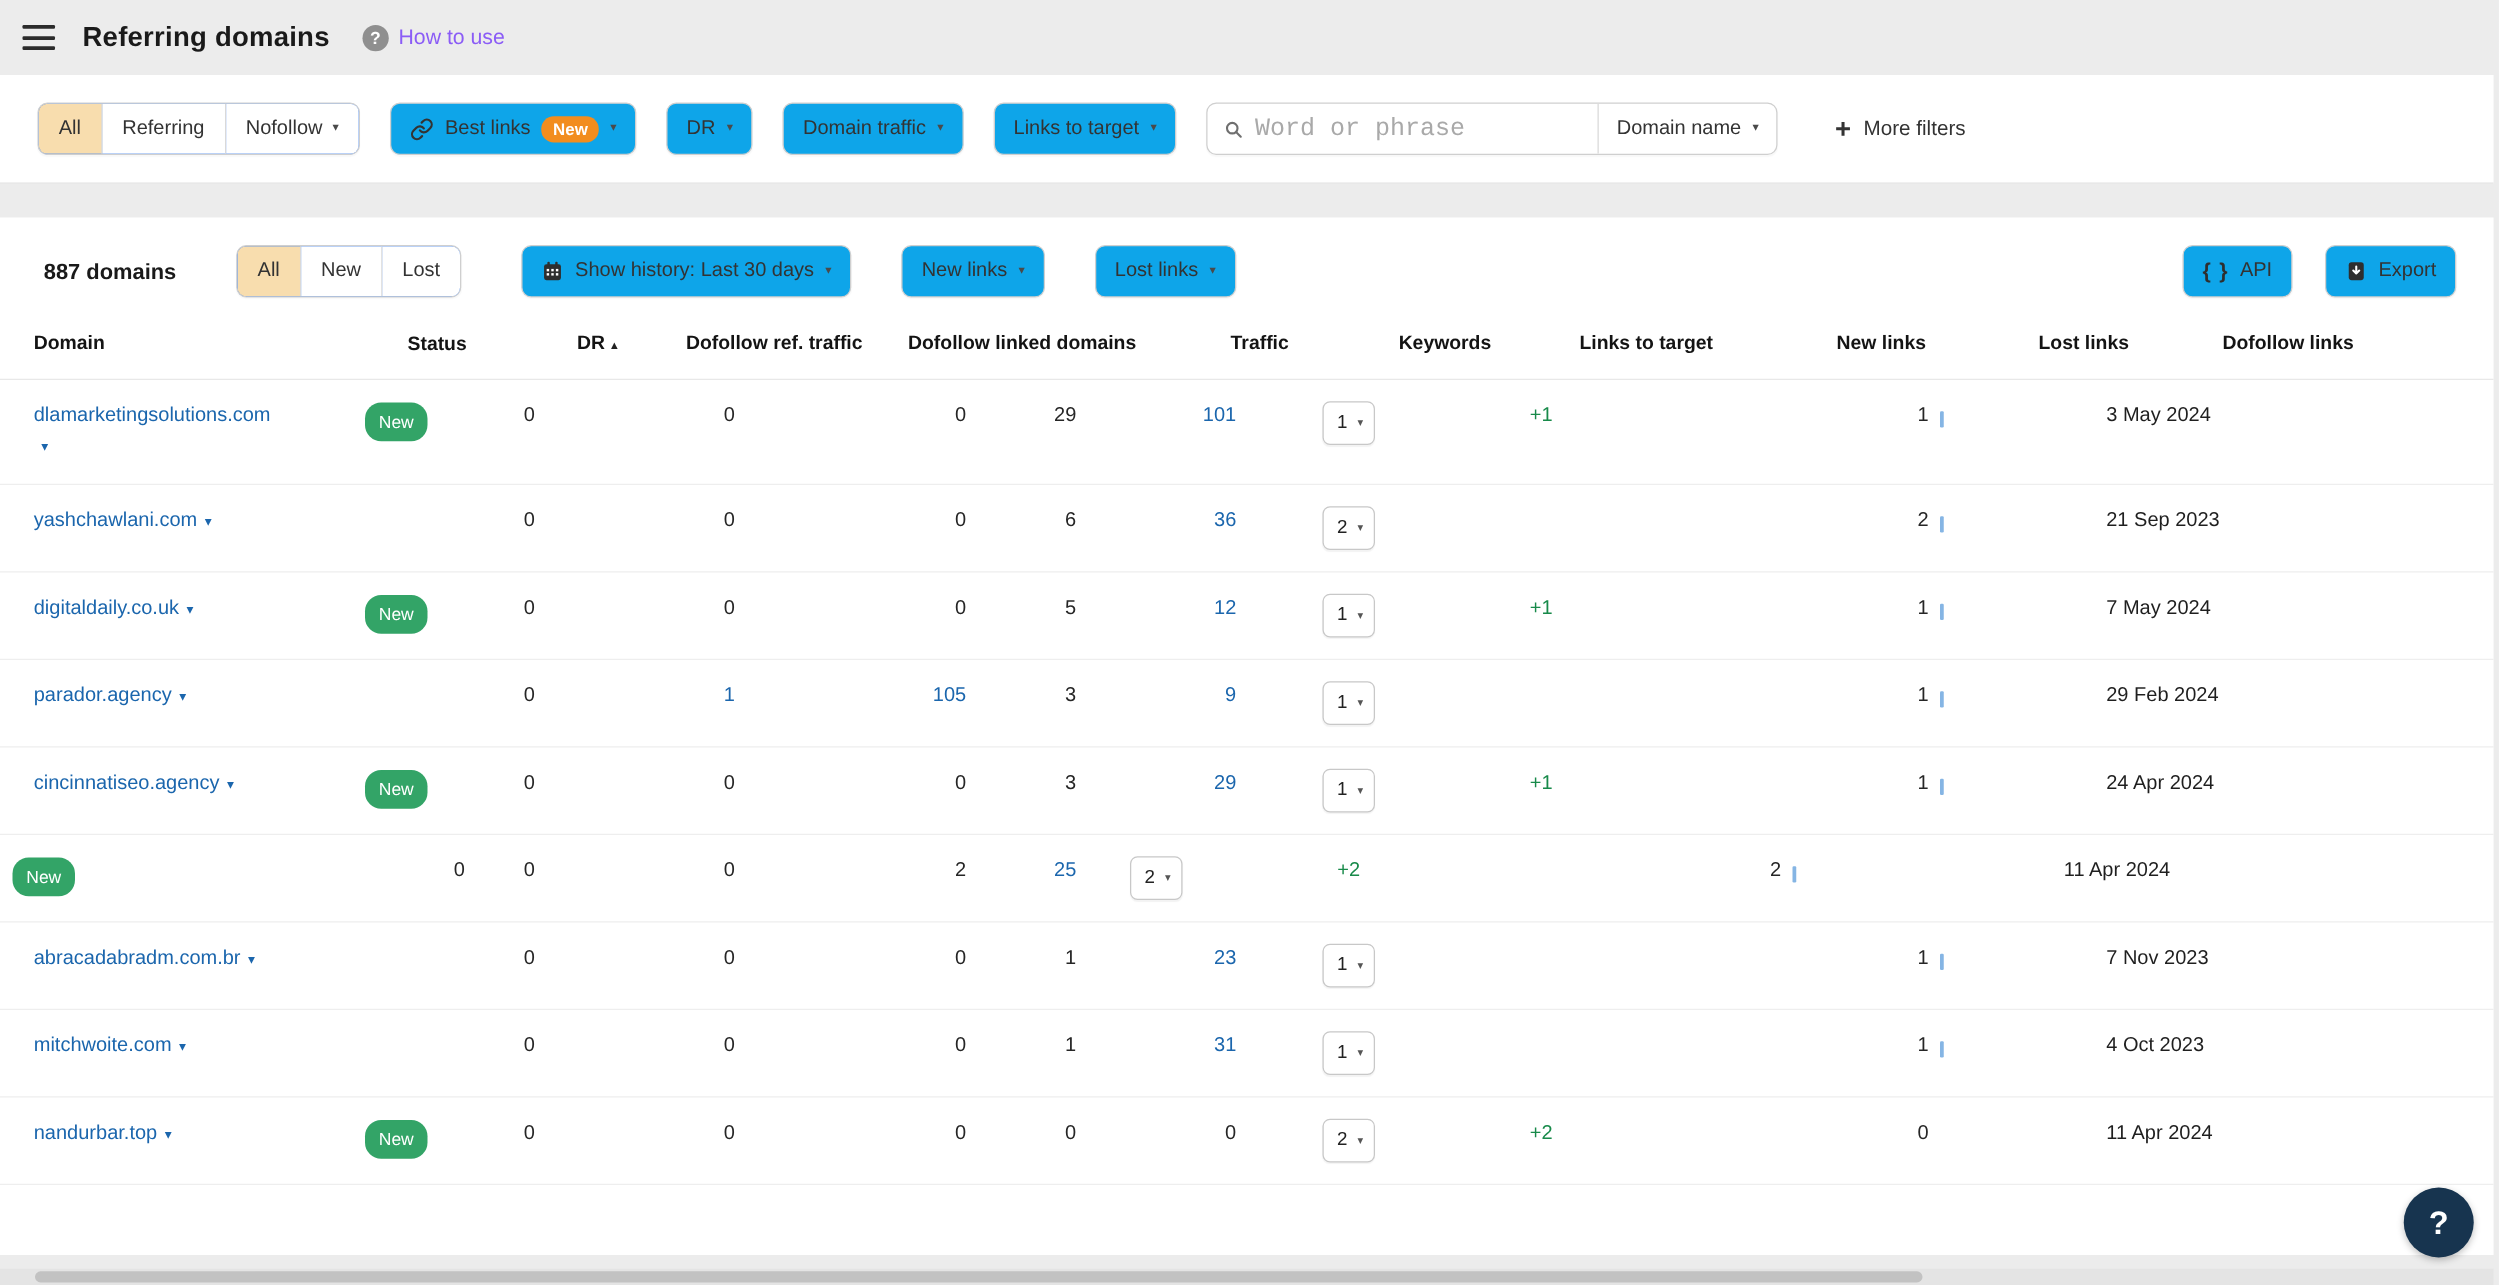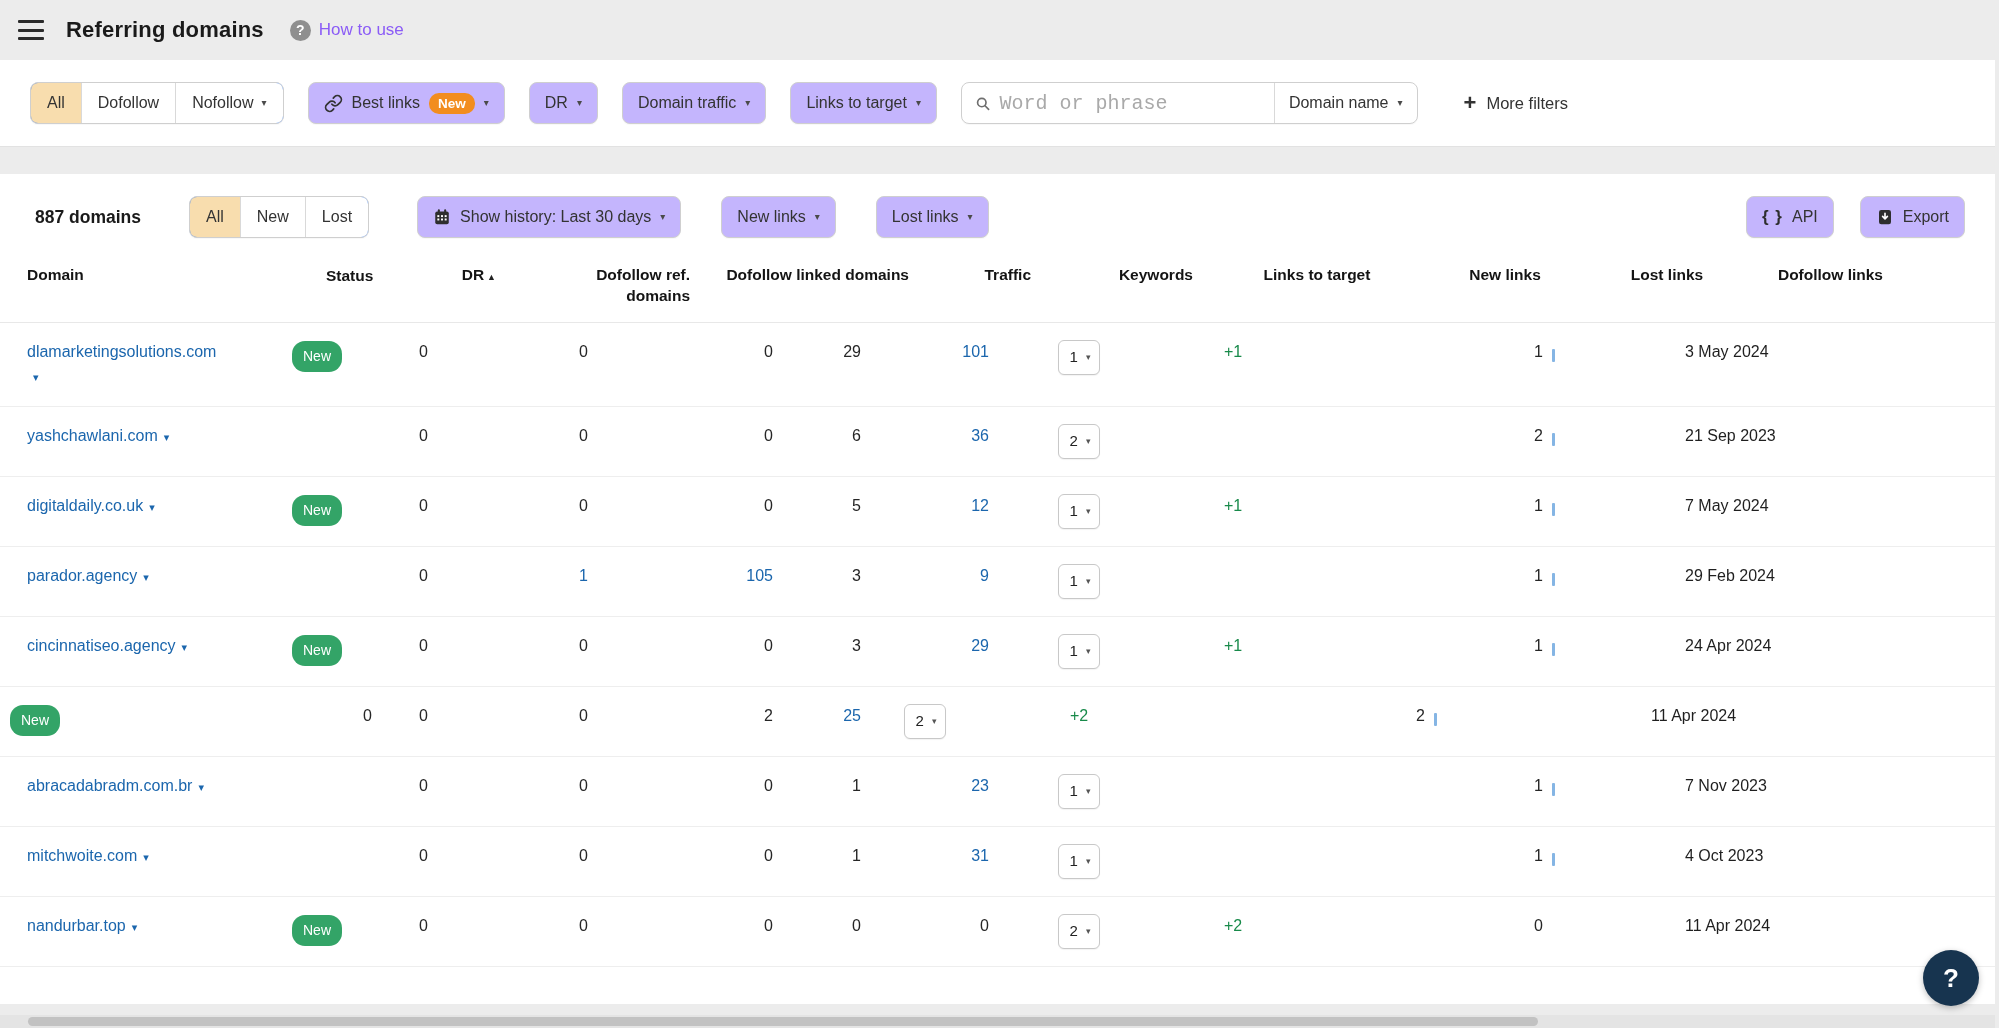--- a/index.html
+++ b/index.html
@@ -15,21 +15,21 @@
   .howto { display:flex; align-items:center; gap:8px; margin-left:26px; cursor:pointer; }
   .q-circle { width:21px; height:21px; border-radius:50%; background:#8f8f8f; color:#fff; font-size:14px; font-weight:bold; display:flex; align-items:center; justify-content:center; }
   .howto-label { font-size:17px; color:#8b5cf6; }
 
   
   .filter-card { background:#fff; padding:22px 30px; display:flex; align-items:center; gap:24px; border-bottom:1px solid #e2e2e2; }
   .seg { display:inline-flex; border:1px solid #cfcfcf; border-radius:8px; background:#3b82f6; overflow:hidden; height:42px; box-shadow:0 1px 1px rgba(0,0,0,.03); }
   .seg .seg-item { display:flex; align-items:center; gap:8px; padding:0 16px; font-size:16px; color:#333; cursor:pointer; border-right:1px solid #d9d9d9; background:#fff; white-space:nowrap; }
   .seg .seg-item:last-child { border-right:none; }
   .seg .seg-item.selected { background:#f8ddae; }
-  .btn { display:inline-flex; align-items:center; gap:9px; height:42px; padding:0 15px; background:#c4b5fd; border:1px solid #cfcfcf; border-radius:8px; font-size:16px; color:#333; cursor:pointer; white-space:nowrap; box-shadow:0 1px 1px rgba(0,0,0,.03); }
+  .btn { display:inline-flex; align-items:center; gap:9px; height:42px; padding:0 15px; background:#0ea5e9; border:1px solid #cfcfcf; border-radius:8px; font-size:16px; color:#333; cursor:pointer; white-space:nowrap; box-shadow:0 1px 1px rgba(0,0,0,.03); }
   .caret { font-size:10px; color:#4a4a4a; line-height:1; }
   .badge-orange { background:#f28d1e; color:#fff; font-size:13.5px; padding:3px 9px; border-radius:10px; font-weight:bold; }
   .searchgroup { display:flex; align-items:stretch; height:42px; border:1px solid #cfcfcf; border-radius:8px; background:#fff; overflow:hidden; box-shadow:0 1px 1px rgba(0,0,0,.03); }
   .searchbox { display:flex; align-items:center; gap:9px; padding:0 13px; width:312px; }
   .searchbox input { border:none; outline:none; font-size:20px; color:#333; width:100%; font-family:Liberation Mono, monospace; }
   .searchbox input::placeholder { color:#a9a9a9; }
   .searchmode { display:flex; align-items:center; gap:9px; padding:0 14px; border-left:1px solid #d9d9d9; font-size:16px; color:#333; cursor:pointer; white-space:nowrap; }
   .morefilters { display:flex; align-items:center; gap:10px; font-size:16.5px; color:#333; cursor:pointer; margin-left:22px; white-space:nowrap; }
   .plus-glyph { font-size:22px; font-weight:bold; color:#333; line-height:1; }
 
@@ -92,21 +92,21 @@
     <div class="page-title">Referring domains</div>
     <div class="howto">
       <span class="q-circle">?</span>
       <span class="howto-label">How to use</span>
     </div>
   </div>
 
   <div class="filter-card">
     <div class="seg">
       <div class="seg-item selected">All</div>
-      <div class="seg-item">Dofollow</div>
+      <div class="seg-item">Referring</div>
       <div class="seg-item">
         <span>Nofollow</span>
         <span class="caret">▾</span>
       </div>
     </div>
 
     <div class="btn">
       <svg class="icon-svg" width="19" height="19" viewBox="0 0 24 24" fill="none" stroke="#333" stroke-width="2.2" stroke-linecap="round" stroke-linejoin="round">
           <path d="M10 13a5 5 0 0 0 7.54.54l3-3a5 5 0 0 0-7.07-7.07l-1.72 1.71"></path>
           <path d="M14 11a5 5 0 0 0-7.54-.54l-3 3a5 5 0 0 0 7.07 7.07l1.71-1.71"></path>
@@ -200,21 +200,21 @@
             </svg>
           <span>Export</span>
         </div>
       </div>
     </div>
 
     <div class="grid-row thead">
       <div class="th c-domain">Domain</div>
       <div class="th c-status">Status</div>
       <div class="th right"><span>DR</span><span class="sort-icon">▲</span></div>
-      <div class="th right">Dofollow ref. domains</div>
+      <div class="th right">Dofollow ref. traffic</div>
       <div class="th right">Dofollow linked domains</div>
       <div class="th right">Traffic</div>
       <div class="th right">Keywords</div>
       <div class="th center">Links to target</div>
       <div class="th center">New links</div>
       <div class="th center">Lost links</div>
       <div class="th right">Dofollow links</div>
       <div class="th"></div>
       <div class="th c-firstseen">First seen</div>
       <div class="th">Lost</div>

